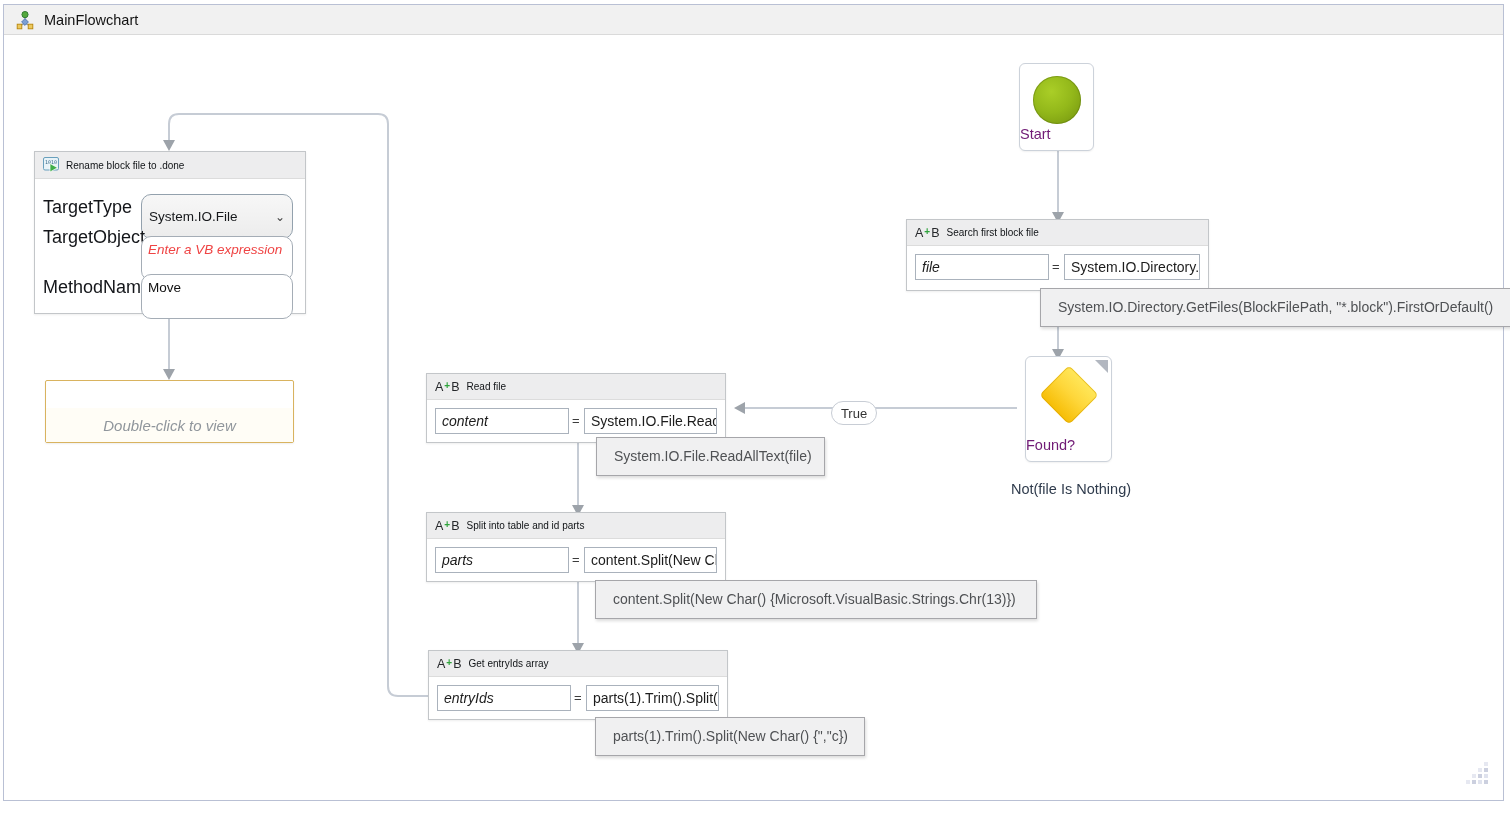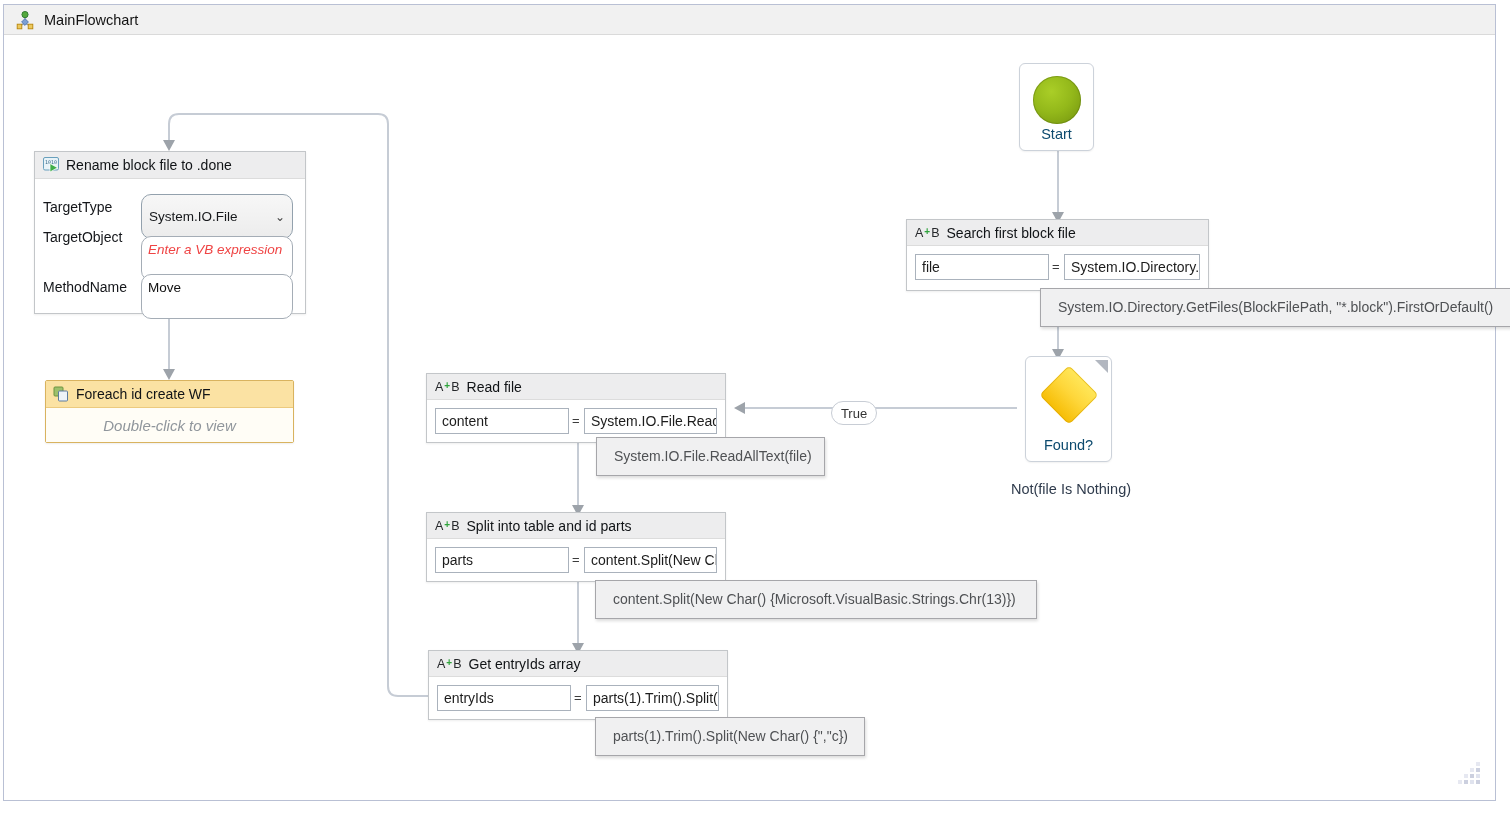--- a/index.html
+++ b/index.html
@@ -1,49 +1,49 @@
 <!DOCTYPE html>
 <html><head>
 <meta charset="utf-8">
 <style>
   html,body{margin:0;padding:0;background:#fff;}
   .page{position:relative;width:1510px;height:813px;overflow:hidden;
         font-family:"Liberation Sans",sans-serif;color:#1a1a1a;background:#fff;}
   .frame{position:absolute;left:3px;top:4px;width:1491px;height:795px;
-         border:1px solid #b9c0d4;background:#fff;}
+         border:1px solid #b9c0d4;background:#fff;padding-left:8px;}
   .titlebar{position:absolute;left:0;top:0;right:0;height:29px;background:#f1f1f1;
             border-bottom:1px solid #dadada;display:flex;align-items:center;gap:9px;padding-left:11px;}
   .titlebar .title{font-size:14.5px;color:#121212;}
   .connectors{position:absolute;left:0;top:0;width:1510px;height:813px;z-index:1;pointer-events:none;}
 
   .node{position:absolute;z-index:2;box-sizing:border-box;background:#fff;}
   .simple{border:1px solid #ccd2da;border-radius:6px;box-shadow:0 1px 2px rgba(0,0,0,.06);}
 
   
   .activity{border:1px solid #c3c6c9;box-shadow:0 1px 2px rgba(0,0,0,.07);}
   .acthead{height:26px;background:#ededee;border-bottom:1px solid #dcdcdc;
            display:flex;align-items:center;gap:7px;padding:0 8px;box-sizing:border-box;}
-  .acttitle{font-size:14px;color:#101316;white-space:nowrap;}
+  .acttitle{font-size:10px;color:#101316;white-space:nowrap;}
   .ab{font-size:12.5px;color:#26282b;letter-spacing:0;white-space:nowrap;}
   .ab .plus{color:#2fa33c;font-size:10px;font-weight:bold;vertical-align:2px;margin:0 1px;}
   .actbody{position:absolute;left:0;right:0;top:26px;bottom:0;}
   .ibox{position:absolute;top:8px;height:26px;line-height:24px;box-sizing:border-box;
         border:1px solid #aab2bc;background:#fff;font-size:14px;color:#1c1c1c;
         padding:0 6px;white-space:nowrap;overflow:hidden;}
-  .ibox.to{left:8px;width:134px;}
+  .ibox.to{left:8px;width:134px;font-style:italic;}
   .ibox.expr{left:157px;right:8px;}
   .eq{position:absolute;left:145px;top:8px;line-height:26px;font-size:13px;color:#3c3c3c;}
 
   
   .startbox{width:75px;height:88px;}
   .circle{position:absolute;left:50%;top:12px;margin-left:-24px;width:48px;height:48px;border-radius:50%;
           background:radial-gradient(circle at 38% 32%,#aace27 0%,#93b81a 48%,#7d9f12 82%,#71900f 100%);
           box-shadow:inset 0 0 0 1px rgba(90,115,10,.45);}
-  .nodelabel{position:absolute;left:0;right:0;bottom:8px;text-align:center;
-             font-size:14.5px;color:#0c4a6e;}
+  .nodelabel{position:absolute;left:0;right:0;bottom:8px;
+             font-size:14.5px;color:#701a75;}
 
   
   .decisionbox{width:87px;height:106px;}
   .diamond{position:absolute;left:50%;top:17px;margin-left:-21px;width:42px;height:42px;
            transform:rotate(45deg);border-radius:5px;
            background:linear-gradient(180deg,#ffe75a 0%,#fed73b 45%,#f6bd05 100%);
            box-shadow:inset 0 0 0 1px rgba(214,160,0,.55);}
   .corner-tri{position:absolute;top:3px;right:3px;width:0;height:0;
               border-left:13px solid transparent;border-top:13px solid #b2b7c0;}
   .condlabel{position:absolute;left:955px;top:476px;width:224px;text-align:center;
@@ -56,21 +56,21 @@
 
   
   .tooltip{position:absolute;z-index:5;box-sizing:border-box;height:39px;background:#f0f0f1;
            border:1px solid #a6a6aa;box-shadow:1px 2px 3px rgba(0,0,0,.14);
            font-size:14px;color:#4f5154;line-height:37px;padding:0 17px;
            white-space:nowrap;overflow:hidden;}
 
   
   .invoke{width:272px;height:163px;}
   .invoke .acthead{height:27px;}
-  .prop-label{position:absolute;left:8px;height:27px;line-height:27px;font-size:14px;color:#14161a;text-align:center;}
+  .prop-label{position:absolute;left:8px;height:27px;line-height:27px;font-size:18px;color:#14161a;text-align:center;}
   .prop-ctl{position:absolute;left:106px;width:152px;height:45px;box-sizing:border-box;font-size:13.5px;border-radius:10px;}
   .dropdown{border:1px solid #93a1ad;background:linear-gradient(180deg,#f7f7f7,#ececec);
             display:flex;align-items:center;justify-content:space-between;padding:0 7px;color:#16181b;}
   .chev{font-size:12px;color:#444;line-height:10px;}
   .txtinput{border:1px solid #a5adb6;background:#fff;line-height:25px;padding:0 6px;
             color:#111;white-space:nowrap;overflow:hidden;}
   .txtinput.placeholder{font-style:italic;color:#ef4444;}
 
   
   .foreach{width:249px;height:63px;border:1px solid #d9b35f;border-radius:2px;
@@ -201,27 +201,20 @@
           <span class="chev">⌄</span>
         </div>
         <span class="prop-label" style="top:46px;">TargetObject</span>
         <div class="prop-ctl txtinput placeholder" style="top:58px;">Enter a VB expression</div>
         <span class="prop-label" style="top:96px;">MethodName</span>
         <div class="prop-ctl txtinput" style="top:96px;">Move</div>
       </div>
     </div>
 
     <div class="node foreach" style="left:41px;top:375px;">
-      <div class="fhead">
-        <svg width="16" height="16" viewBox="0 0 16 16">
-          <rect x="1" y="1" width="9" height="9" rx="1" fill="#9dc06b" stroke="#6e9440"></rect>
-          <rect x="5.5" y="5" width="9" height="10" rx="1" fill="#eef3f8" stroke="#5c7b9e"></rect>
-        </svg>
-        <span class="acttitle">Foreach id create WF</span>
-      </div>
       <div class="fbody">Double-click to view</div>
     </div>
 
     <svg class="grip" width="23" height="23" viewBox="0 0 23 23">
       <g>
         <rect x="18" y="0" width="4" height="4" fill="#e6e8f1"></rect>
         <rect x="12" y="6" width="4" height="4" fill="#e6e8f1"></rect>
           <rect x="18" y="6" width="4" height="4" fill="#ccd0df"></rect>
         <rect x="6" y="12" width="4" height="4" fill="#e6e8f1"></rect>
           <rect x="12" y="12" width="4" height="4" fill="#ccd0df"></rect>

